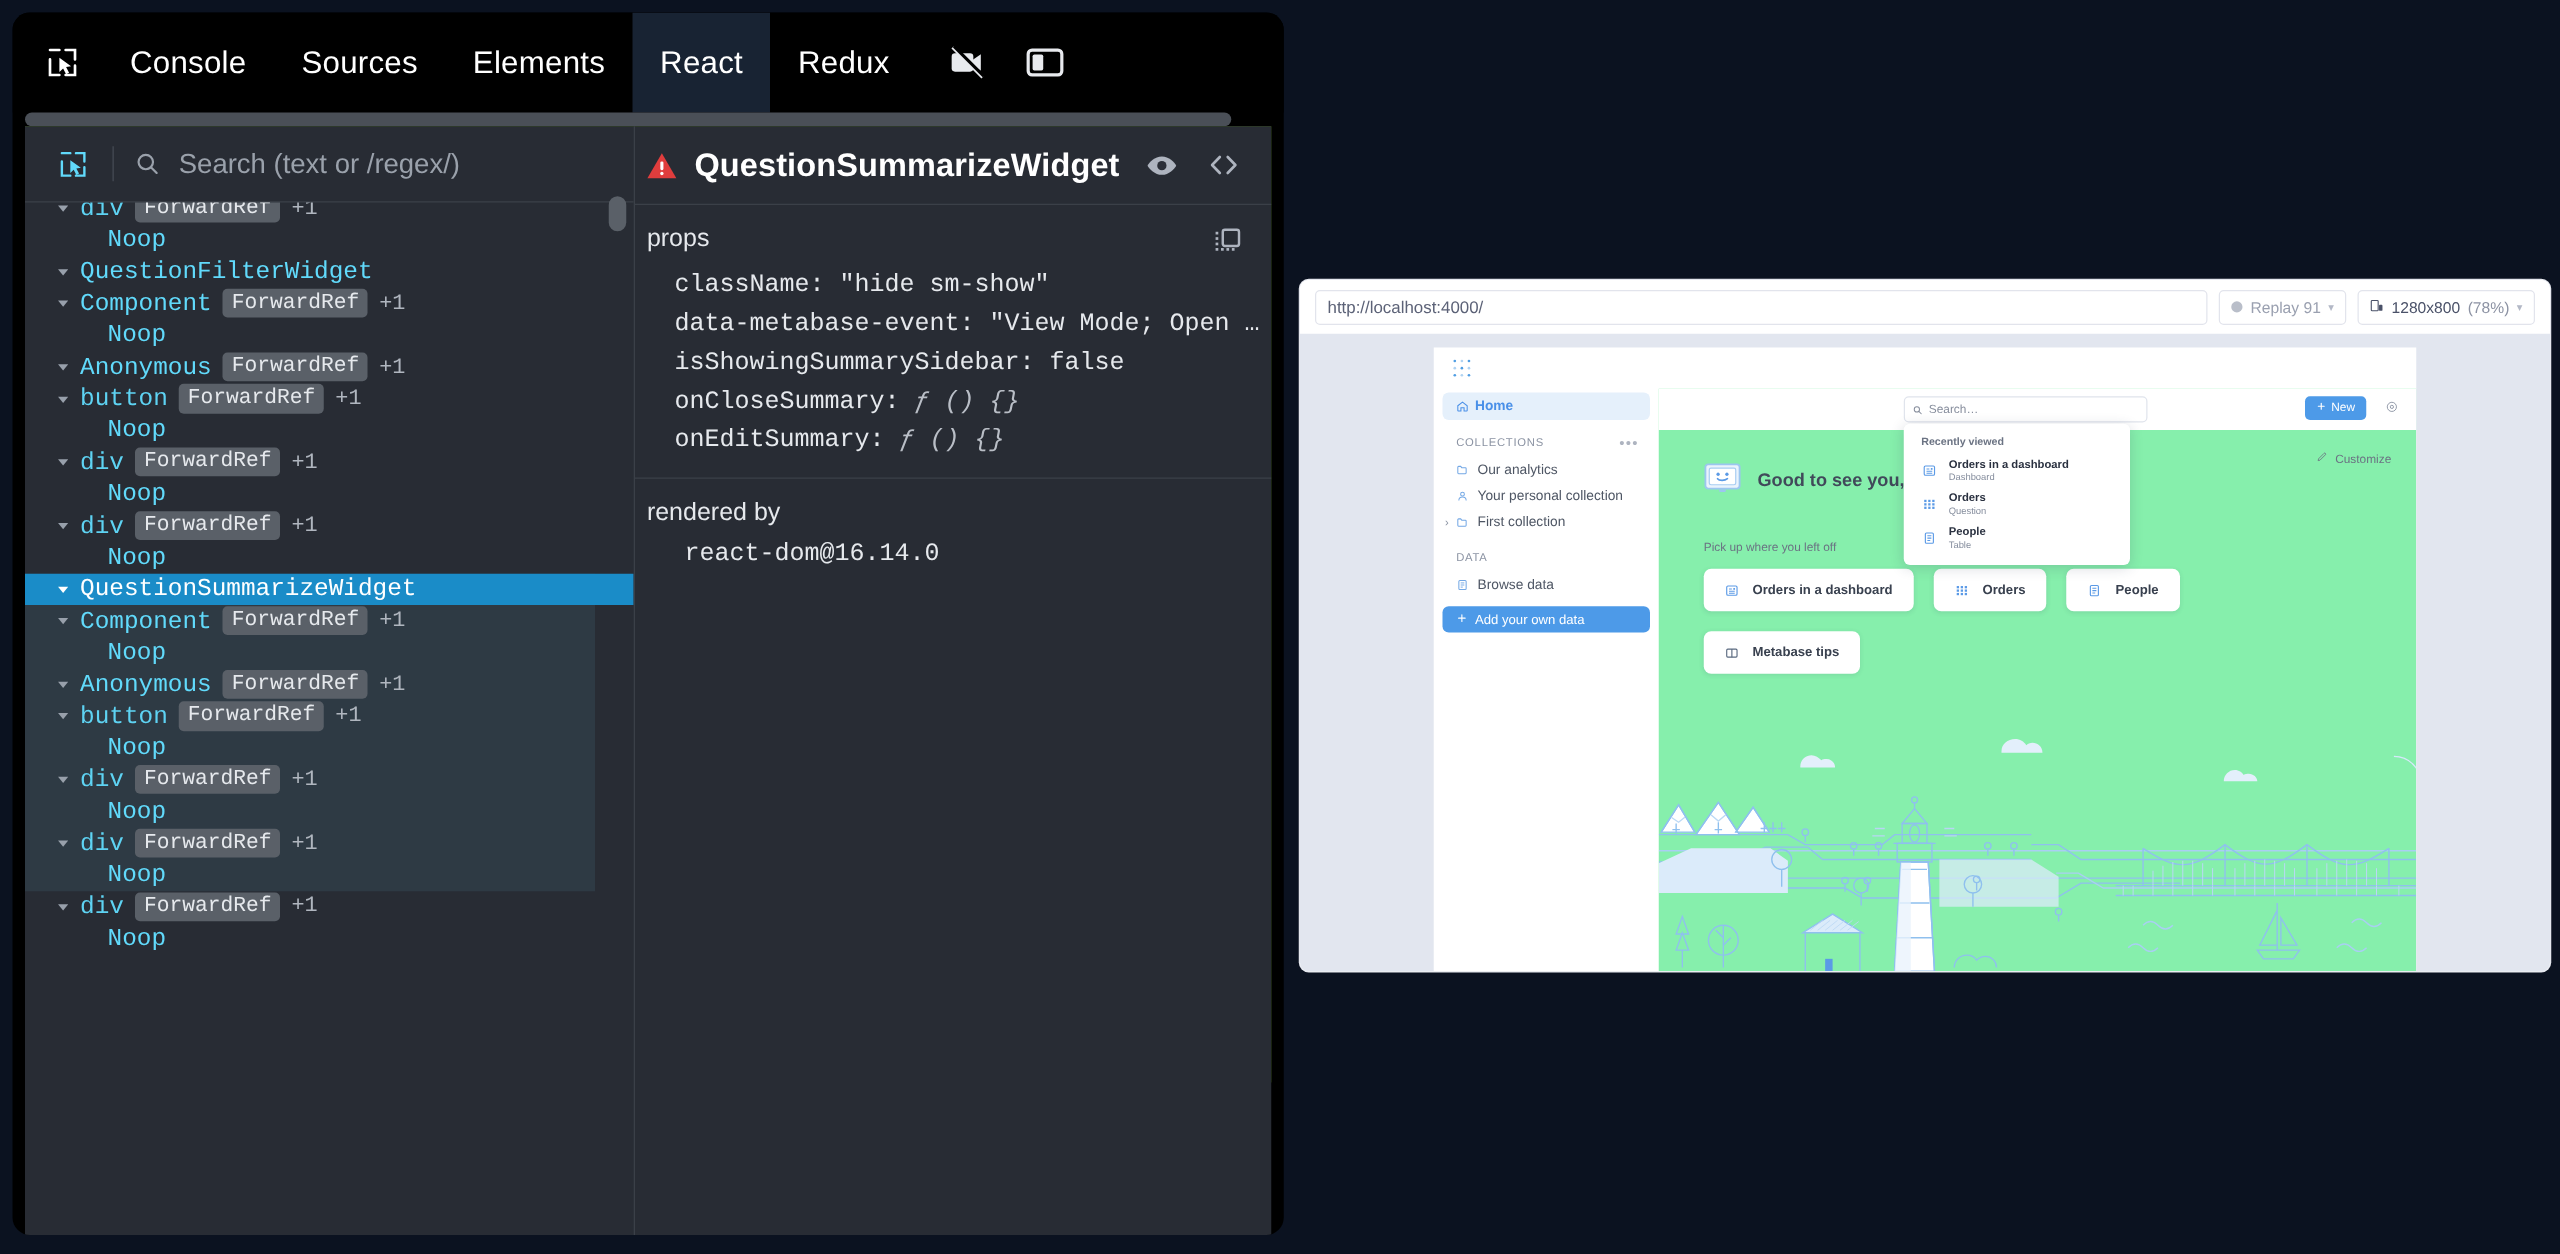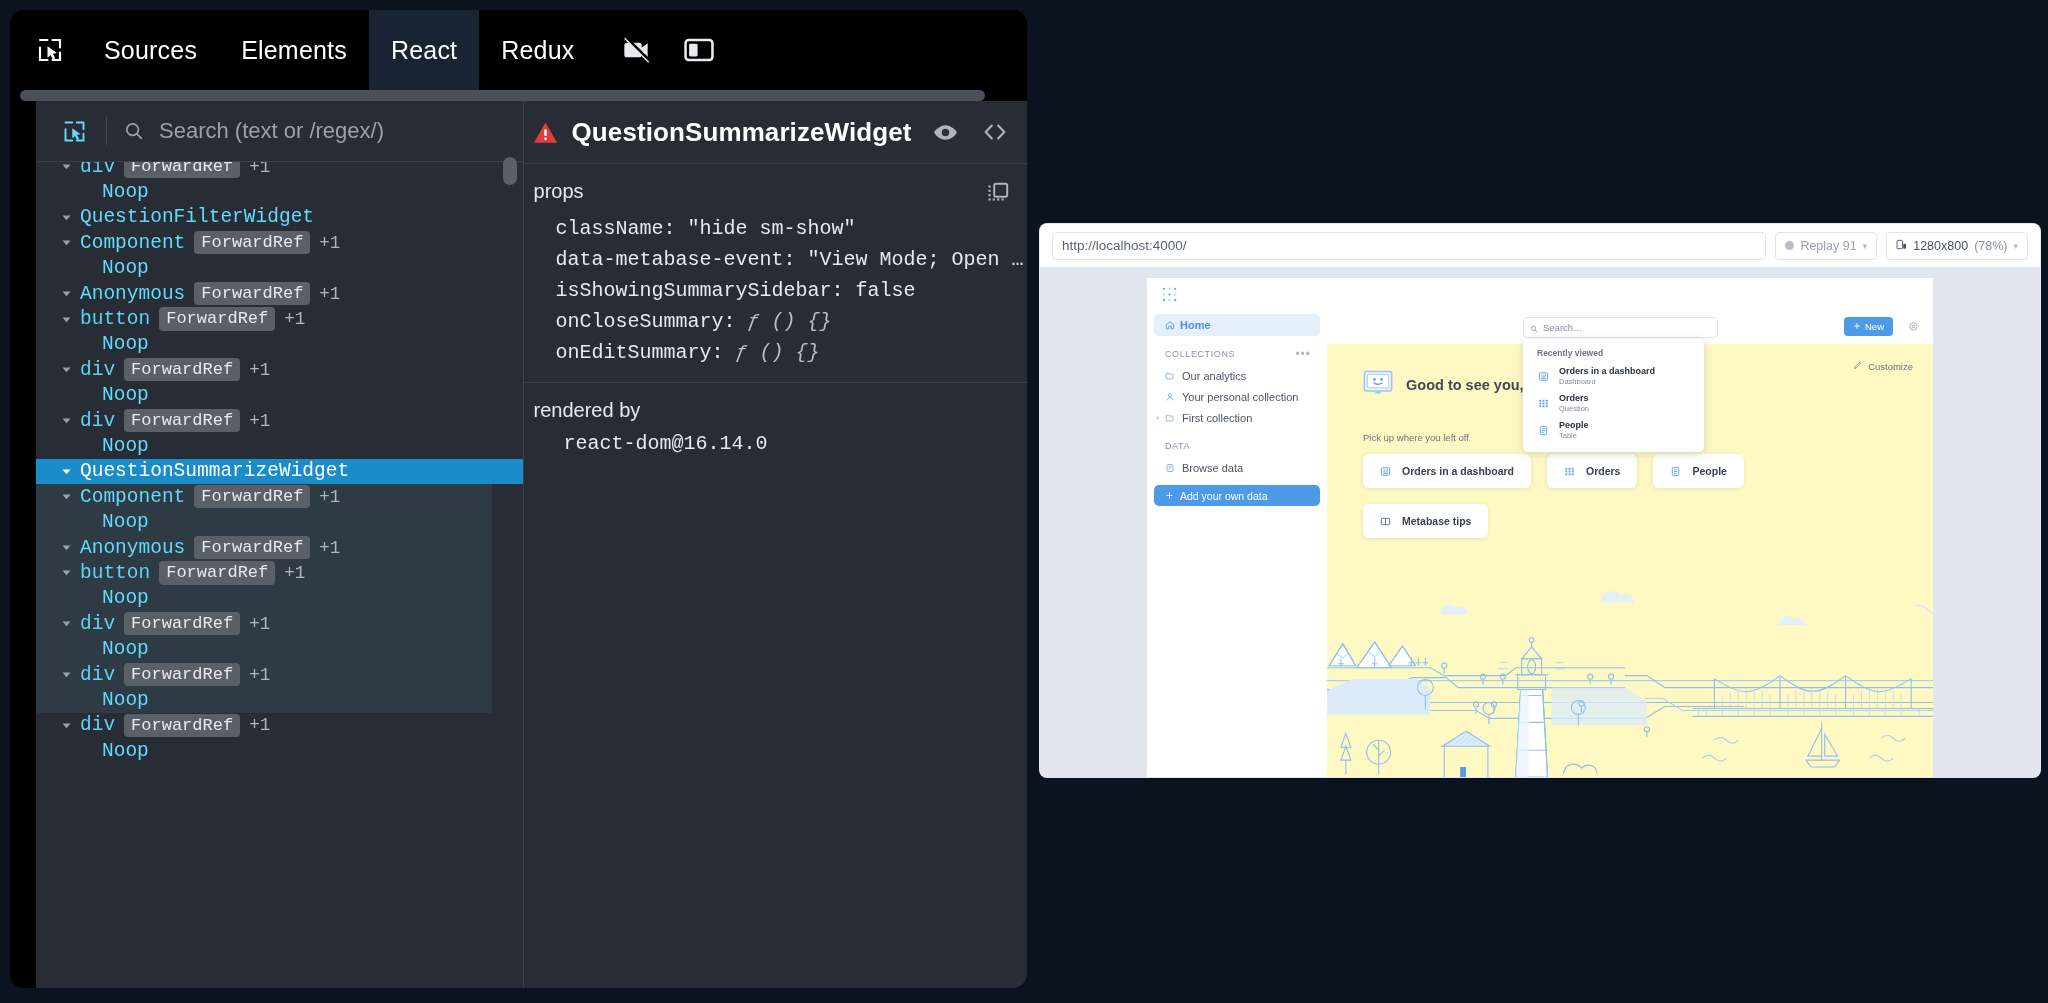--- a/index.html
+++ b/index.html
@@ -34,21 +34,21 @@
   .tool-icons .ti{width:36px;height:36px;display:flex;align-items:center;justify-content:center;cursor:pointer;}
 
   .hscroll{
     position:absolute;left:10px;top:80px;width:965px;height:11px;
     background:#4a4f57;border-radius:6px;
   }
 
   
   .dt-body{
     position:absolute;left:10px;top:91px;width:997px;height:765px;
-    background:#4d7c0f;display:flex;margin-left:16px;
+    background:#4d7c0f;display:flex;
   }
   .tree-pane{
     position:relative;width:487px;height:887px;background:#282c34;
     border-right:1px solid #3b4048;overflow:hidden;
   }
   .search-row{
     position:relative;height:60px;display:flex;align-items:center;
     border-bottom:1px solid #3b4048;
   }
   .pick-btn{
@@ -167,21 +167,21 @@
     font-size:11px;color:#4e5664;cursor:pointer;
   }
   .side-sub .chev{width:9px;margin-left:-9px;color:#8b93a3;font-size:9px;}
   .side-sub .si{width:17px;display:flex;align-items:center;color:#74a8e5;}
   .add-btn{
     margin:7px 7px 0 7px;height:21px;background:#4d9ae8;border-radius:5px;
     display:flex;align-items:center;padding-left:11px;gap:6px;
     color:#ffffff;font-size:10.5px;cursor:pointer;
   }
 
-  .mb-content{position:relative;flex:1;background:#fef9c3;}
+  .mb-content{position:relative;flex:1;background:#86efac;}
   .mb-top{
     position:relative;height:33px;background:#ffffff;display:flex;align-items:center;
     padding:0 11px;
   }
   .mb-search{
     position:absolute;left:196px;top:6px;width:181px;height:19px;
     border:1px solid #e0e4ec;border-radius:4px;display:flex;align-items:center;
     padding:0 6px;gap:5px;background:#ffffff;cursor:text;
   }
   .mb-search .ph{color:#868d9c;font-size:9.5px;}
@@ -227,20 +227,21 @@
   <div class="devtools">
 
     <div class="tabbar">
       <div class="cursor-btn">
         <svg width="30" height="30" viewBox="0 0 24 24">
           <path d="M4 4h6M14 4h6v6M20 14v6h-6M4 10v10h6" fill="none" stroke="#ffffff" stroke-width="1.7" stroke-linecap="round"></path>
           <path d="M10 9l7.5 5.4-3.2.5 1.9 3.6-1.9 1-1.9-3.6-2.4 2.2z" fill="#ffffff"></path>
         </svg>
       </div>
       <div id="tabs" style="display:flex;align-items:center;height:80px;">
+          <div class="tab">Console</div>
           <div class="tab">Sources</div>
           <div class="tab">Elements</div>
           <div class="tab active">React</div>
           <div class="tab">Redux</div>
         </div>
       <div class="tool-icons">
         <div class="ti">
           <svg width="32" height="32" viewBox="0 0 24 24">
             <path d="M15 10.5l5-3.5v10l-5-3.5z" fill="#e8eaee"></path>
             <rect x="2.5" y="6.5" width="13" height="11" rx="2" fill="#e8eaee"></rect>

